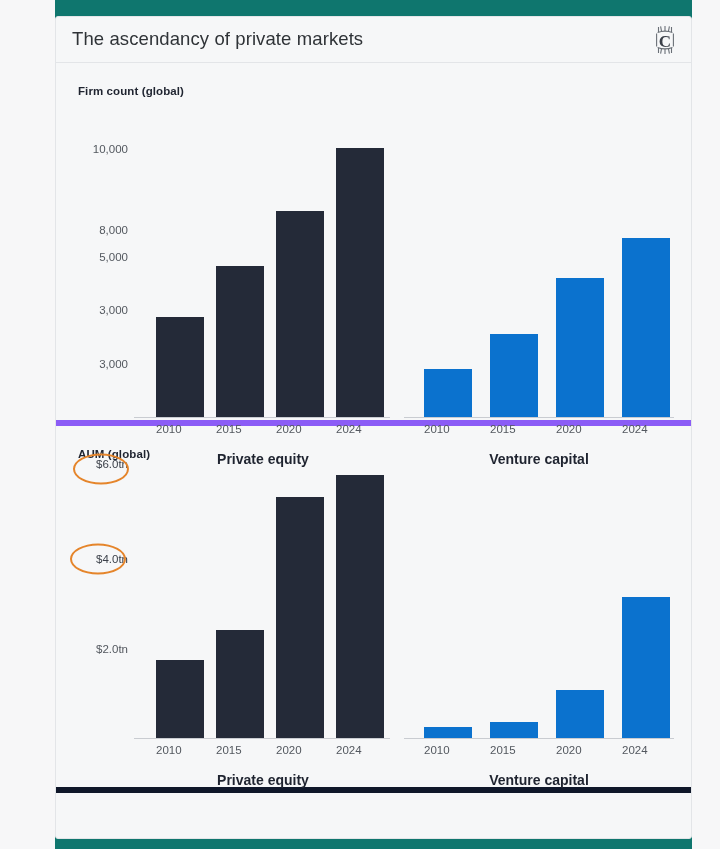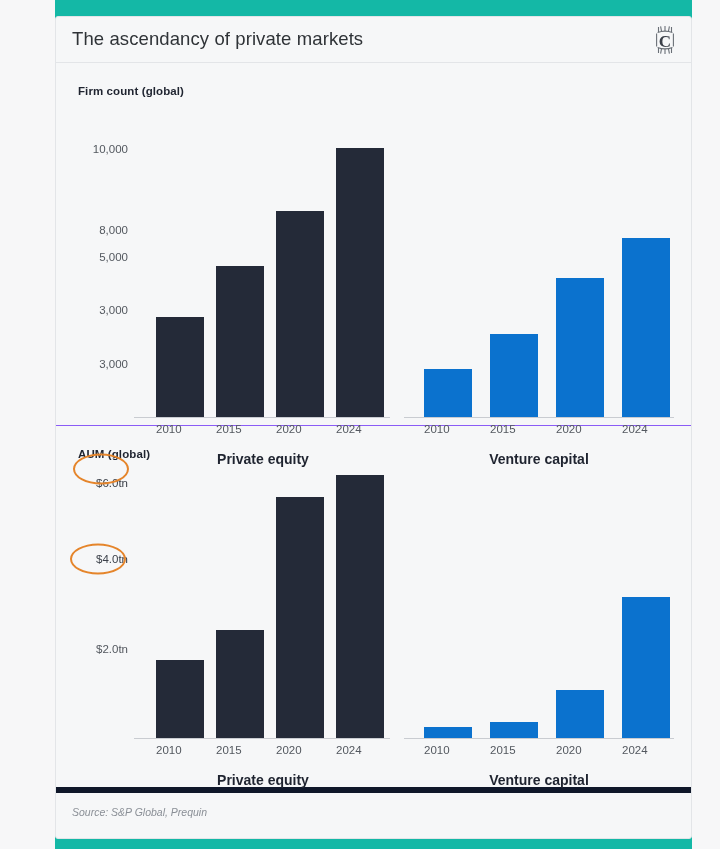--- a/index.html
+++ b/index.html
@@ -5,21 +5,21 @@
   * { box-sizing: border-box; }
   html, body {
     margin: 0; padding: 0;
     width: 720px; height: 849px;
     background: #ffffff;
     font-family: "Liberation Sans", sans-serif;
   }
   #page {
     position: relative;
     width: 720px; height: 849px;
-    background: #14b8a6;
+    background: #0f766e;
     overflow: hidden;
   }
   .left-gutter {
     position: absolute; left: 0; top: 0; width: 55px; height: 849px;
     background: #f7f7f8;
   }
   .right-gutter {
     position: absolute; left: 692px; top: 0; width: 28px; height: 849px;
     background: #f7f7f8;
   }
@@ -48,21 +48,21 @@
   }
   .brand-logo {
     position: absolute;
     right: 11px; top: 7px;
     width: 30px; height: 32px;
   }
   
   .chart-block {
     position: relative;
     height: 363px;
-    border-bottom: 1px solid #8b5cf6;
+    border-bottom: 6px solid #8b5cf6;
   }
   .chart-block.second { height: 367px; border-bottom: 6px solid #0f172a; }
   .axis-title {
     position: absolute;
     left: 22px; top: 22px;
     font-size: 11.5px;
     font-weight: bold;
     color: #1f2430;
     letter-spacing: 0.1px;
   }
@@ -190,21 +190,21 @@
       </div>
 
       <div class="panel-label" style="left:128px; top:388px; width:158px;">Private equity</div>
       <div class="panel-label" style="left:404px; top:388px; width:158px;">Venture capital</div>
     </div>
 
     <div class="chart-block second">
       <div class="axis-title">AUM (global)</div>
 
       <div class="ylabels">
-        <div class="ylabel circled" style="top:57px;">$6.0tn</div>
+        <div class="ylabel circled" style="top:38px;">$6.0tn</div>
         <div class="ylabel circled" style="top:133px;">$4.0tn</div>
         <div class="ylabel" style="top:223px;">$2.0tn</div>
 
         <div class="ellipse-ann" style="left:17px; top:43px; width:56px; height:31px;"></div>
         <div class="ellipse-ann" style="left:14px; top:133px; width:56px; height:31px;"></div>
       </div>
 
       <div class="panel" style="left:78px; width:258px;">
         <div class="baseline" style="left:0px; top:312px; width:256px;"></div>
         <div class="plotarea" style="left:0px; top:0px; width:256px; height:312px;">
@@ -230,18 +230,15 @@
         <div class="xtick" style="left:20px;  top:318px; width:48px;">2010</div>
         <div class="xtick" style="left:86px;  top:318px; width:48px;">2015</div>
         <div class="xtick" style="left:152px; top:318px; width:48px;">2020</div>
         <div class="xtick" style="left:218px; top:318px; width:48px;">2024</div>
       </div>
 
       <div class="panel-label" style="left:128px; top:346px; width:158px;">Private equity</div>
       <div class="panel-label" style="left:404px; top:346px; width:158px;">Venture capital</div>
     </div>
 
-    <div class="card-footer">
-      <div class="source-text">Source: S&amp;P Global, Prequin</div>
-    </div>
 
   </div>
 </div>
 
 </body></html>

